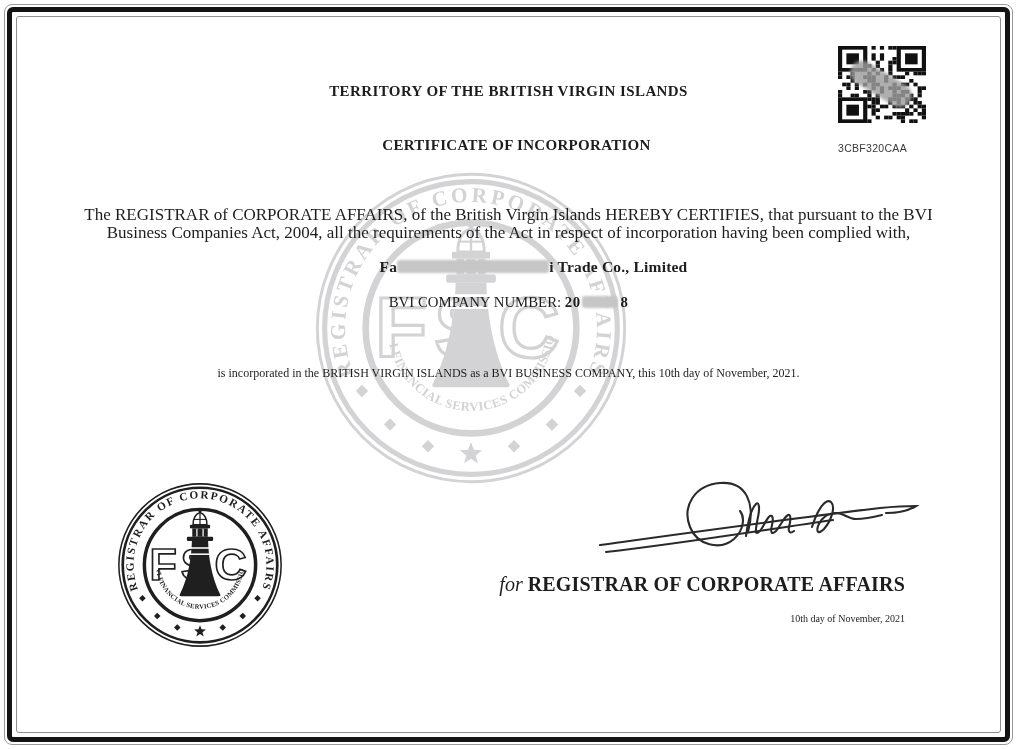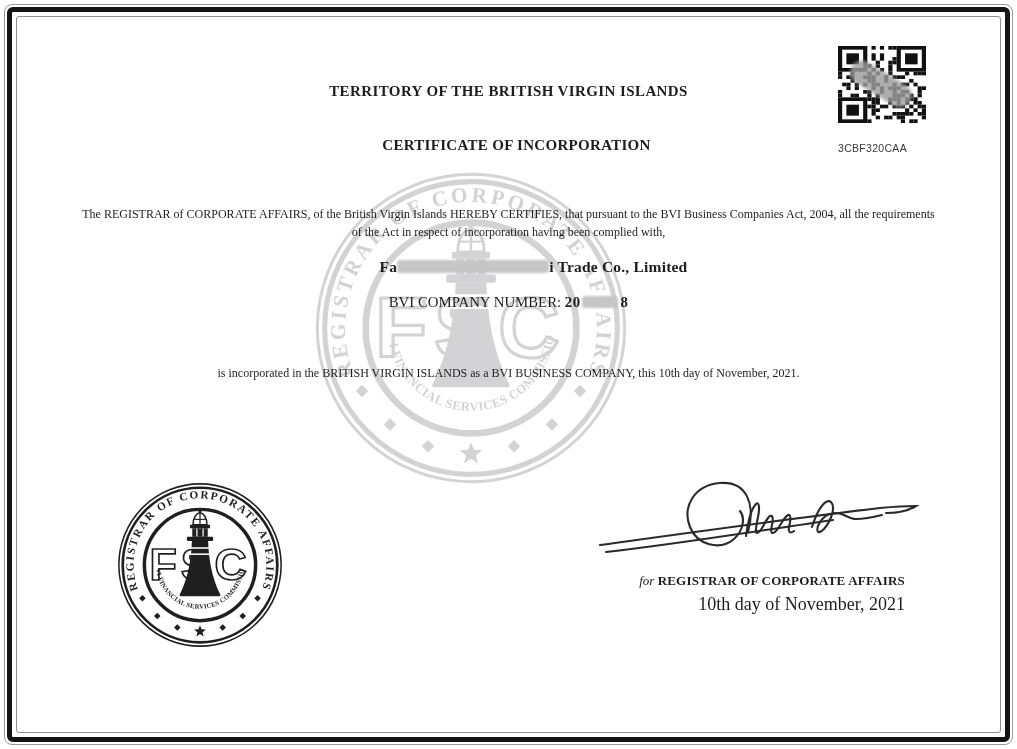--- a/index.html
+++ b/index.html
@@ -17,41 +17,41 @@
   .header-line{font-size:15px; font-weight:bold; letter-spacing:.4px; line-height:20px;}
 
   .qr-block{position:absolute; left:838px; top:46px; width:90px;}
   .qr-svg{display:block; width:88px; height:77px;}
   .qr-redaction{position:absolute; background:#9d9d9d; opacity:.82; border-radius:12px; filter:blur(1.6px);}
   .qr-label{font-family:"Liberation Sans","DejaVu Sans",sans-serif; font-size:10.5px; color:#3a3a3a; margin-top:19px; letter-spacing:.3px;}
 
   .title-block{position:absolute; top:136px; left:0; width:100%; text-align:center;}
   .title-line{font-size:15px; font-weight:bold; letter-spacing:.3px; line-height:19px;padding-left:16px;}
 
-  .certifies{position:absolute; top:206px; left:76px; right:76px; text-align:center; font-size:12px; line-height:17.5px;}
+  .certifies{position:absolute; top:206px; left:76px; right:76px; text-align:center; font-size:17px; line-height:17.5px;}
 
   .company-line{position:absolute; top:258px; left:0; width:100%; text-align:center; font-size:15.5px; font-weight:bold; letter-spacing:.2px;padding-left:25px;}
   .number-line{position:absolute; top:294px; left:0; width:100%; text-align:center; font-size:14.8px;}
   .number-line b{letter-spacing:.4px;}
   .redact{display:inline-block; background:#c6c6c6; border-radius:3px; filter:blur(1.2px); vertical-align:-1px;}
   .redact-name{width:152px; height:13px;}
   .redact-num{width:36px; height:12px; margin:0 2px;}
 
   .incorporated{position:absolute; top:366px; left:0; width:100%; text-align:center; font-size:12px;}
 
   .watermark-seal{position:absolute; left:310px; top:167px; width:322px; height:322px; color:#d3d3d5;}
   .stamp-seal{position:absolute; left:115px; top:480px; width:170px; height:170px; color:#1f1f1f;}
 
   .signature-svg{position:absolute; left:597px; top:473px; width:338px; height:96px;}
 
   .sign-block{position:absolute; top:573px; right:112px; text-align:right;}
-  .sign-line1{font-size:13px;}
+  .sign-line1{font-size:20px;}
   .sign-for{font-style:italic; font-weight:normal;}
   .sign-reg{font-weight:bold; letter-spacing:.2px;}
-  .sign-date{font-size:18px; margin-top:5px;}
+  .sign-date{font-size:10px; margin-top:17px;}
 </style>
 </head>
 <body>
 
 <div class="page">
   <div class="frame-outer"></div>
   <div class="frame-black"></div>
   <div class="frame-inner"></div>
 
   <svg width="0" height="0" style="position:absolute">

